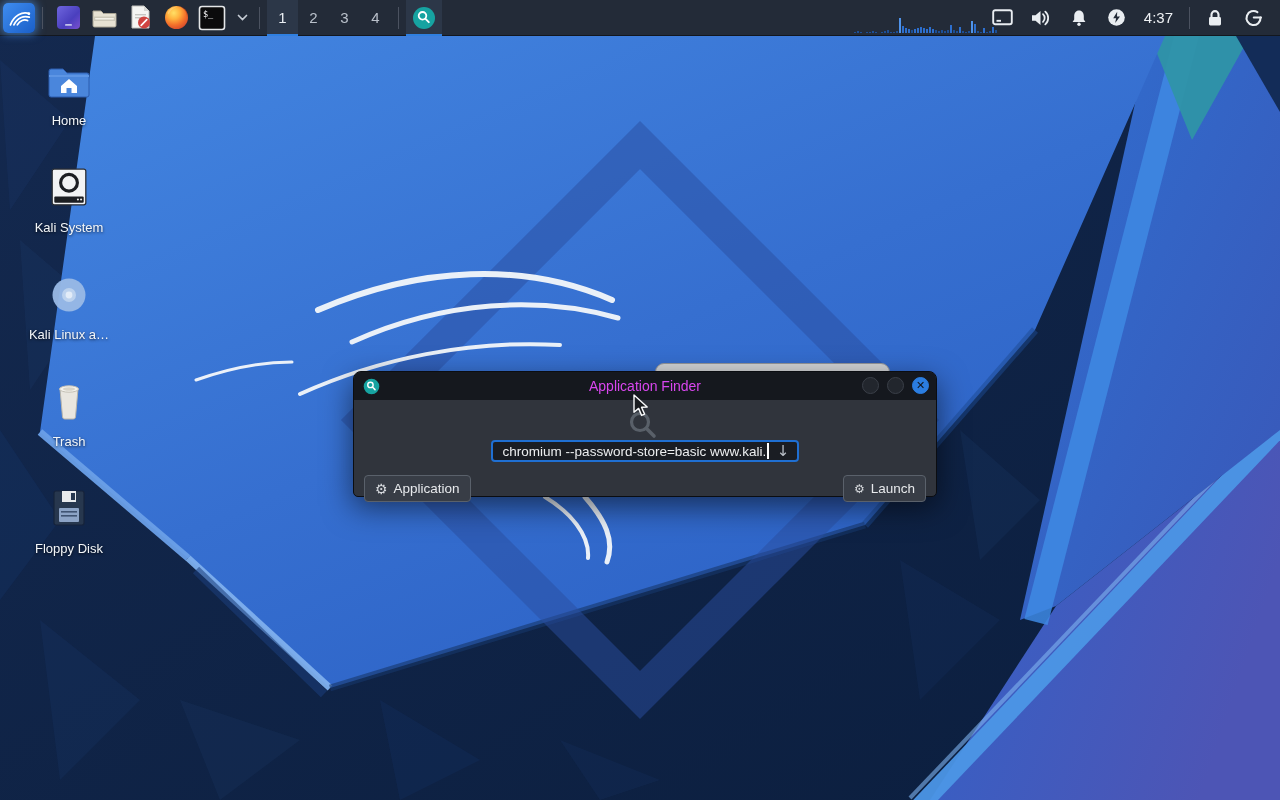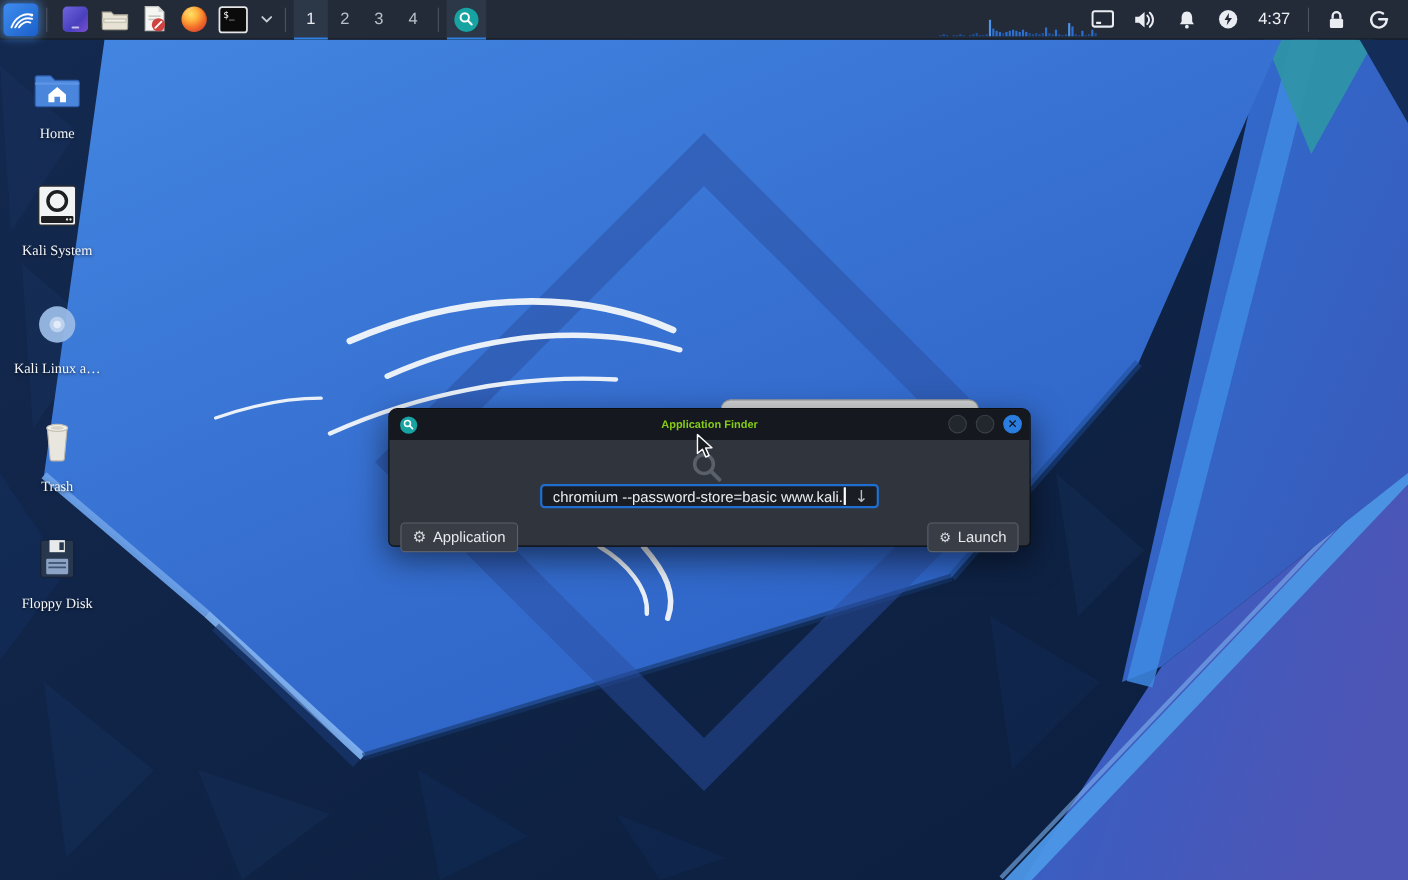--- a/index.html
+++ b/index.html
@@ -32,39 +32,39 @@
   .graph { width:120px; height:36px; display:flex; align-items:flex-end; padding-bottom:3px;
     margin-right:10px; cursor:pointer; }
   .gbar { width:2px; margin-right:1px; flex:0 0 auto; }
   .tray-ic { display:flex; align-items:center; justify-content:center; width:22px; height:36px;
     margin:0 8px; background:transparent; border:0; cursor:pointer; }
   .clock { color:#eef1f4; font-size:15px; margin:0 10px 0 8px; cursor:pointer; }
   .tray .psep { margin:0 6px; }
   .edge-pad { width:8px; }
 
   
-  .dicons { position:absolute; left:0; top:48px; width:104px; z-index:5;font-family:Liberation Serif, serif; }
+  .dicons { position:absolute; left:17px; top:48px; width:104px; z-index:5; }
   .dicon { width:104px; height:105px; margin-bottom:2px; display:flex; flex-direction:column;
     align-items:center; justify-content:flex-start; cursor:pointer; padding-top:8px; }
   .dicon .ibox { height:50px; display:flex; align-items:center; justify-content:center; }
   .dicon .lbl { margin-top:7px; color:#f3f6f9; font-size:13px; text-align:center;
     text-shadow:0 1px 3px rgba(0,0,0,.75); white-space:nowrap; }
 
   
   .bg-window { position:absolute; left:655px; top:363px; width:235px; height:20px;
     background:#d2d4d6; border:1px solid #94969a; border-radius:9px 9px 0 0; z-index:8; }
 
   
   .dialog { position:absolute; left:353px; top:371px; width:584px; height:126px; z-index:10;
     border-radius:8px 8px 5px 5px; box-shadow:0 10px 30px rgba(0,0,0,.55);
     border:1px solid #0b0d11; background:#30343c; }
   .titlebar { height:28px; background:#15181e; border-radius:7px 7px 0 0; position:relative;
     display:flex; align-items:center; cursor:default; }
   .title-ic { position:absolute; left:9px; top:6px; }
-  .title-txt { width:100%; text-align:center; color:#84cc16; font-size:10px; font-weight:bold; }
+  .title-txt { width:100%; text-align:center; color:#d946ef; font-size:14px; font-weight:normal; }
   .winbtns { position:absolute; right:7px; top:5px; display:flex; gap:8px; }
   .wbtn { width:17px; height:17px; border-radius:50%; border:1px solid #3a3f48;
     background:#22262d; cursor:pointer; padding:0; }
   .wbtn.close { background:#2b7de0; border-color:#2b7de0; color:#10141a;
     font-family:"DejaVu Sans",sans-serif; font-size:11px; font-weight:bold; line-height:15px; text-align:center; }
   .dbody { padding:10px 10px 0 10px; }
   .inrow { display:flex; align-items:center;flex-direction:column; }
   .big-mag { margin:0 10px 0 6px; flex:0 0 auto; }
   .entry { flex:1; height:30px; background:#1a1d23; border:2px solid #1f6fd2; border-radius:4px;
     display:flex; align-items:center; padding:0 8px 0 10px; cursor:text; }

